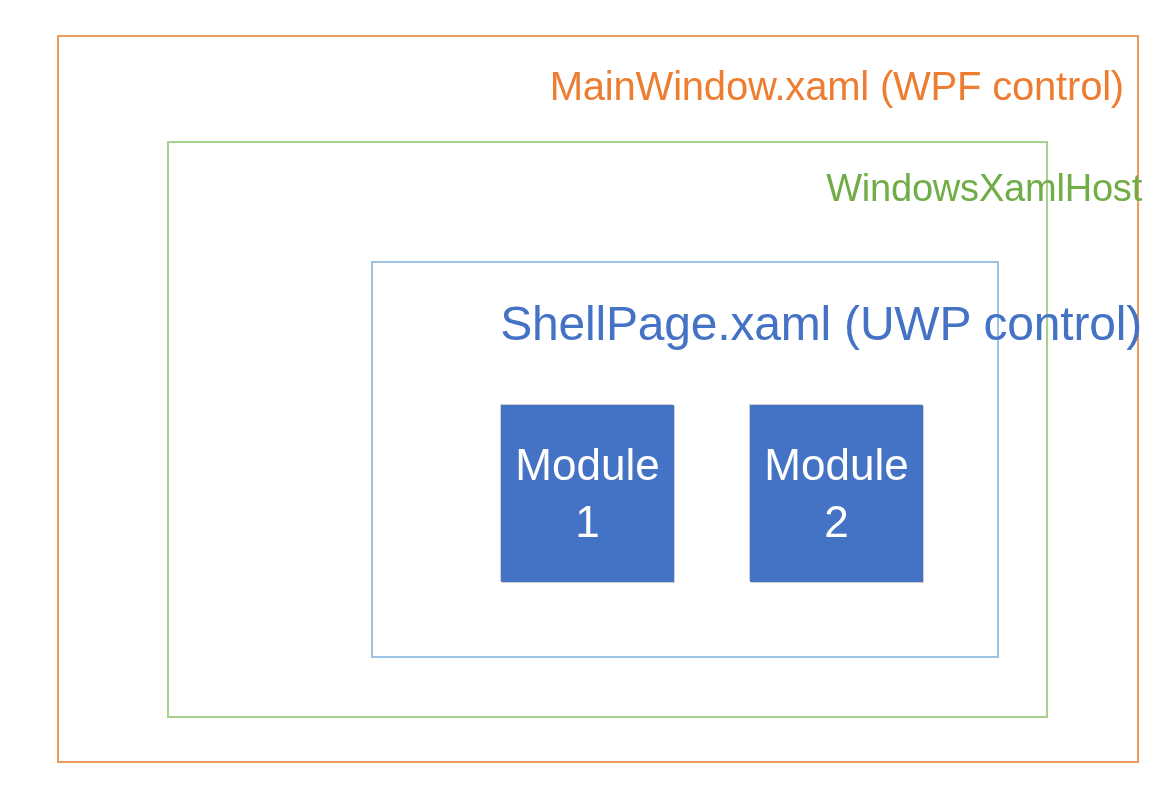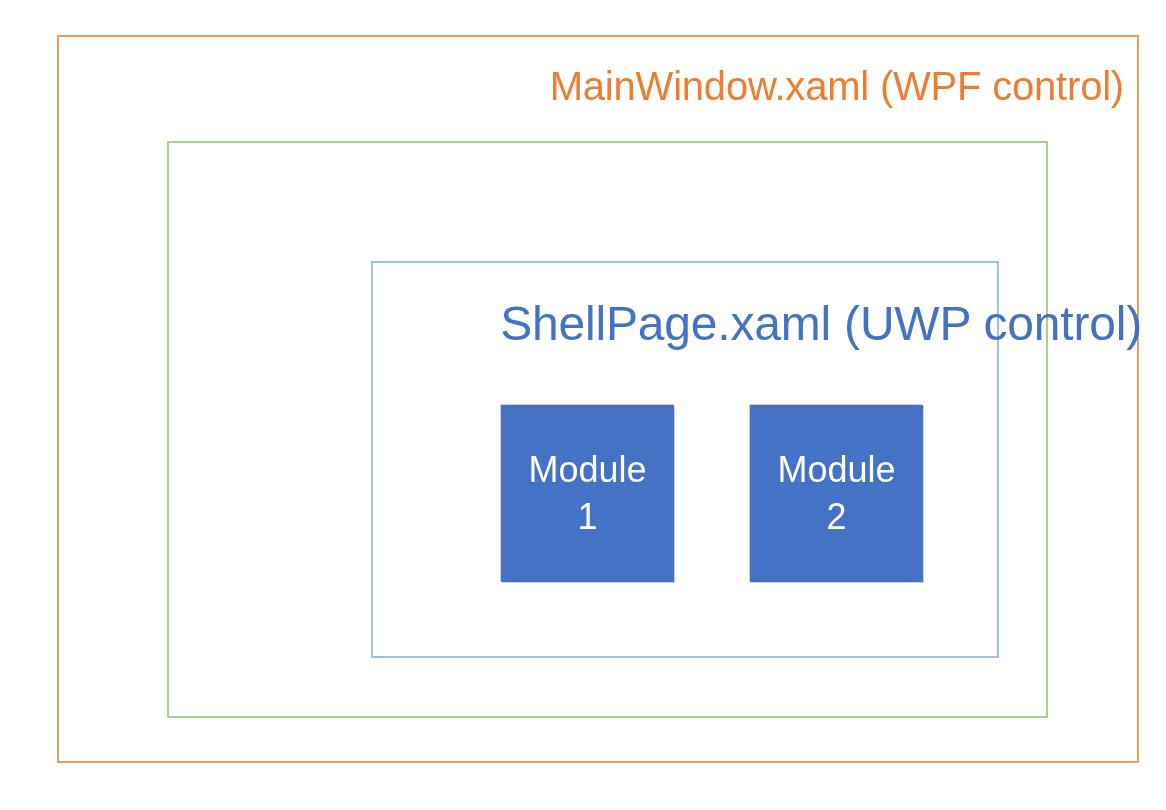--- a/index.html
+++ b/index.html
@@ -98,21 +98,21 @@
     position: absolute;
     width: 173px;
     height: 177px;
     box-sizing: border-box;
     background: #4472C4;
     color: #ffffff;
     display: flex;
     flex-direction: column;
     align-items: center;
     justify-content: center;
-    font-size: 36px;
+    font-size: 44px;
     line-height: 1.28;
     text-align: center;
     box-shadow: -1px -1px 0 0 #D0D0D0, 1px 1px 0 0 #D0D0D0;
   }
 
   .module-1 {
     left: 501px;
     top: 405px;
   }
 
@@ -127,20 +127,21 @@
 </style>
 </head>
 <body>
 
 <div id="canvas">
 
   <div class="box-wpf"></div>
   <div class="label label-wpf">MainWindow.xaml (WPF control)</div>
 
   <div class="box-host"></div>
+  <div class="label label-host">WindowsXamlHost</div>
 
   <div class="box-uwp"></div>
   <div class="label label-uwp">ShellPage.xaml (UWP control)</div>
 
   <div class="module module-1">
     <span class="module-line">Module</span>
     <span class="module-line">1</span>
   </div>
 
   <div class="module module-2">

